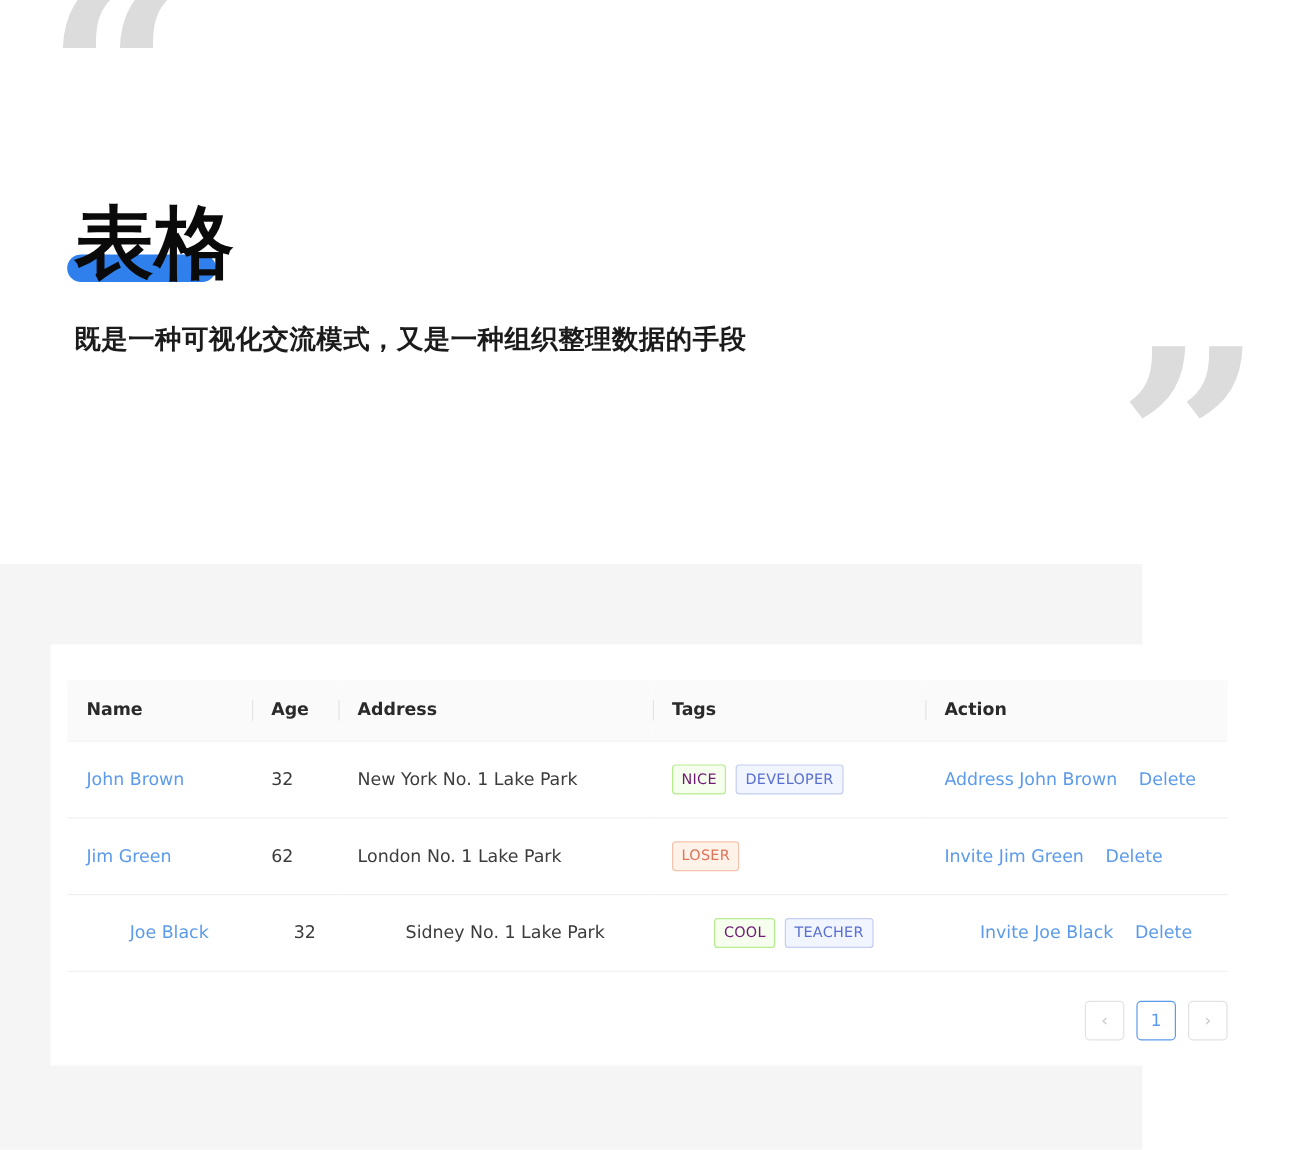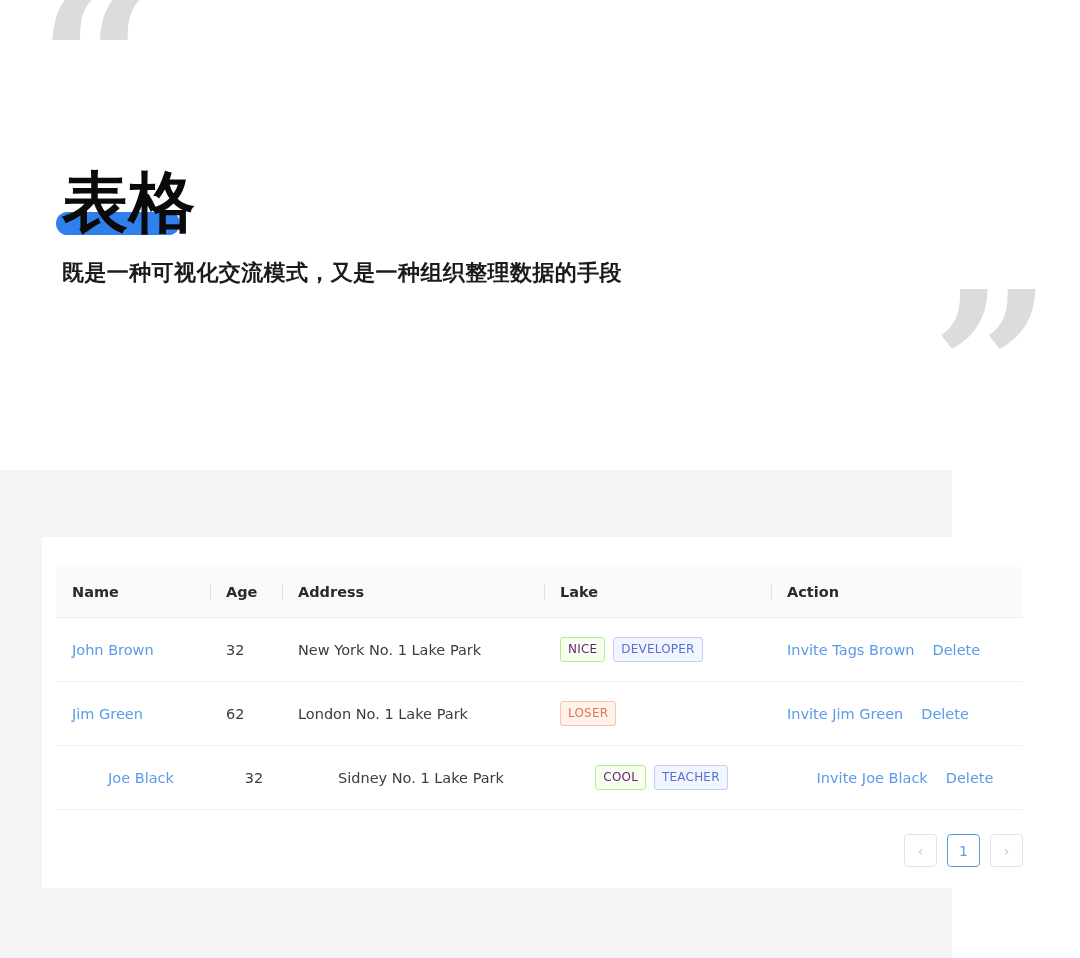--- a/index.html
+++ b/index.html
@@ -70,21 +70,21 @@
     top: 212px;
     width: 124px;
     height: 23px;
     background: #2f80ed;
     border-radius: 12px;
     z-index: 1;
   }
   .hero-sub {
     position: absolute;
     left: 62px;
-    top: 258px;
+    top: 268px;
     font-family: "DejaVu Sans", "Liberation Sans", sans-serif;
     font-size: 22px;
     font-weight: 700;
     color: #1b1b1b;
     letter-spacing: 0.4px;
     white-space: nowrap;
   }
 
   
   .gray-section {
@@ -228,41 +228,41 @@
           <th class="col-age">
             <span class="col-sep"></span>
             <span>Age</span>
           </th>
           <th class="col-addr">
             <span class="col-sep"></span>
             <span>Address</span>
           </th>
           <th class="col-tags">
             <span class="col-sep"></span>
-            <span>Lake</span>
+            <span>Tags</span>
           </th>
           <th class="col-action">
             <span class="col-sep"></span>
             <span>Action</span>
           </th>
         </tr>
       </thead>
       <tbody>
 
         <tr>
           <td>
             <a class="link">John Brown</a>
           </td>
           <td>32</td>
           <td>New York No. 1 Lake Park</td>
           <td>
             <span class="tag tag-green">NICE</span><span class="tag tag-blue">DEVELOPER</span>
           </td>
           <td class="action-cell">
-            <a class="link">Invite Tags Brown</a><a class="link">Delete</a>
+            <a class="link">Address John Brown</a><a class="link">Delete</a>
           </td>
         </tr>
 
         <tr>
           <td>
             <a class="link">Jim Green</a>
           </td>
           <td>62</td>
           <td>London No. 1 Lake Park</td>
           <td>

